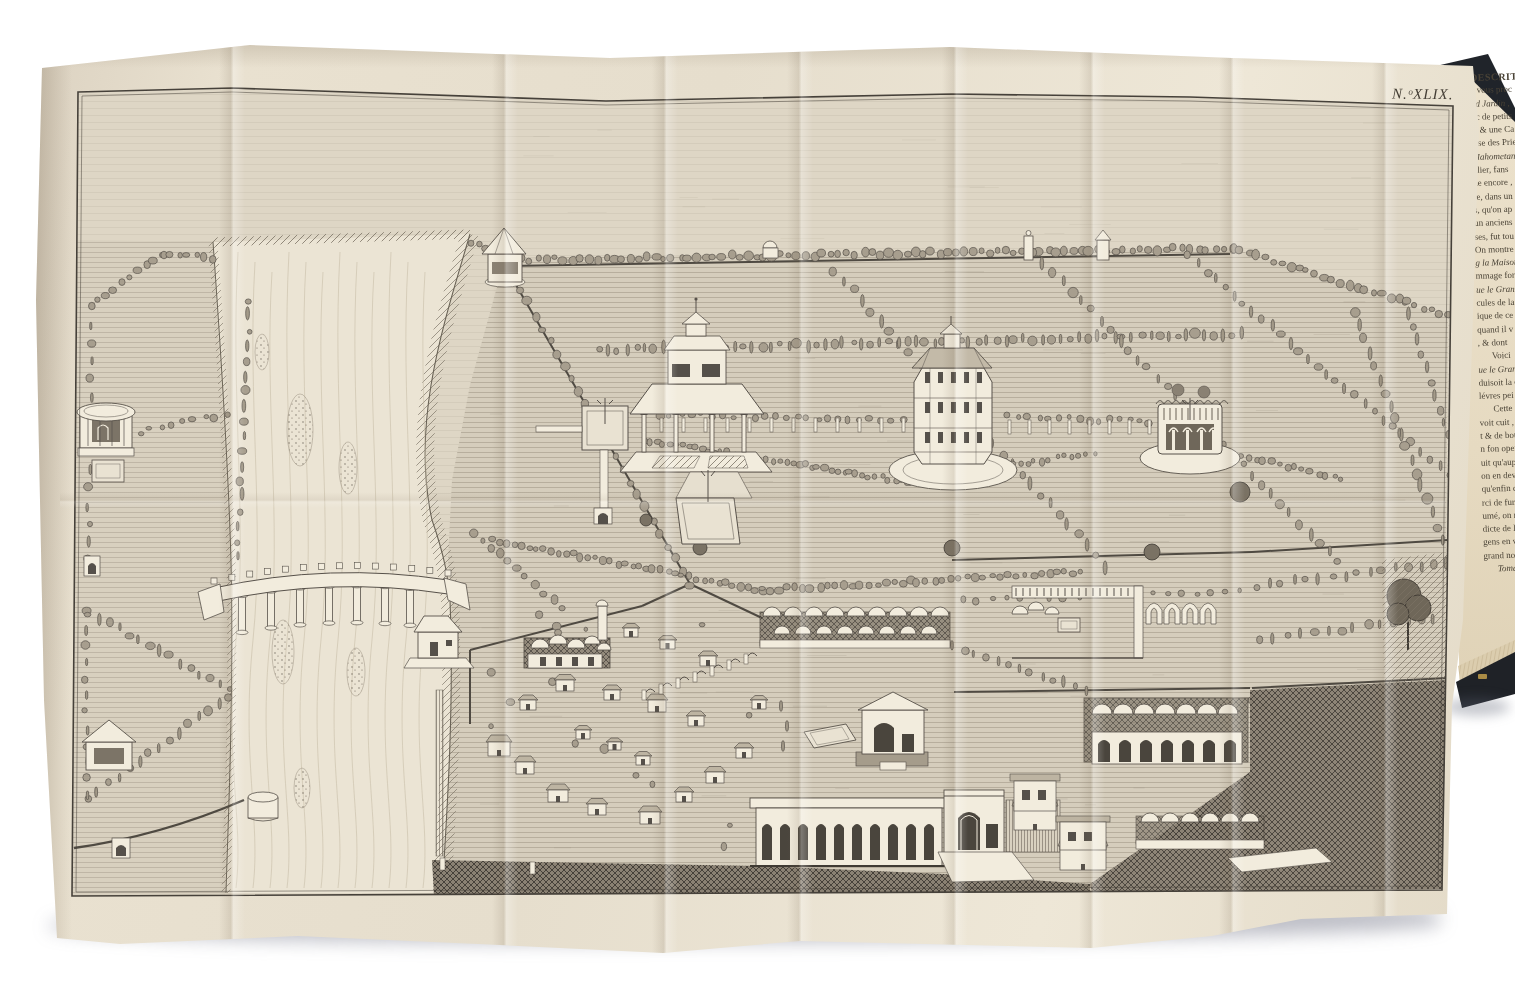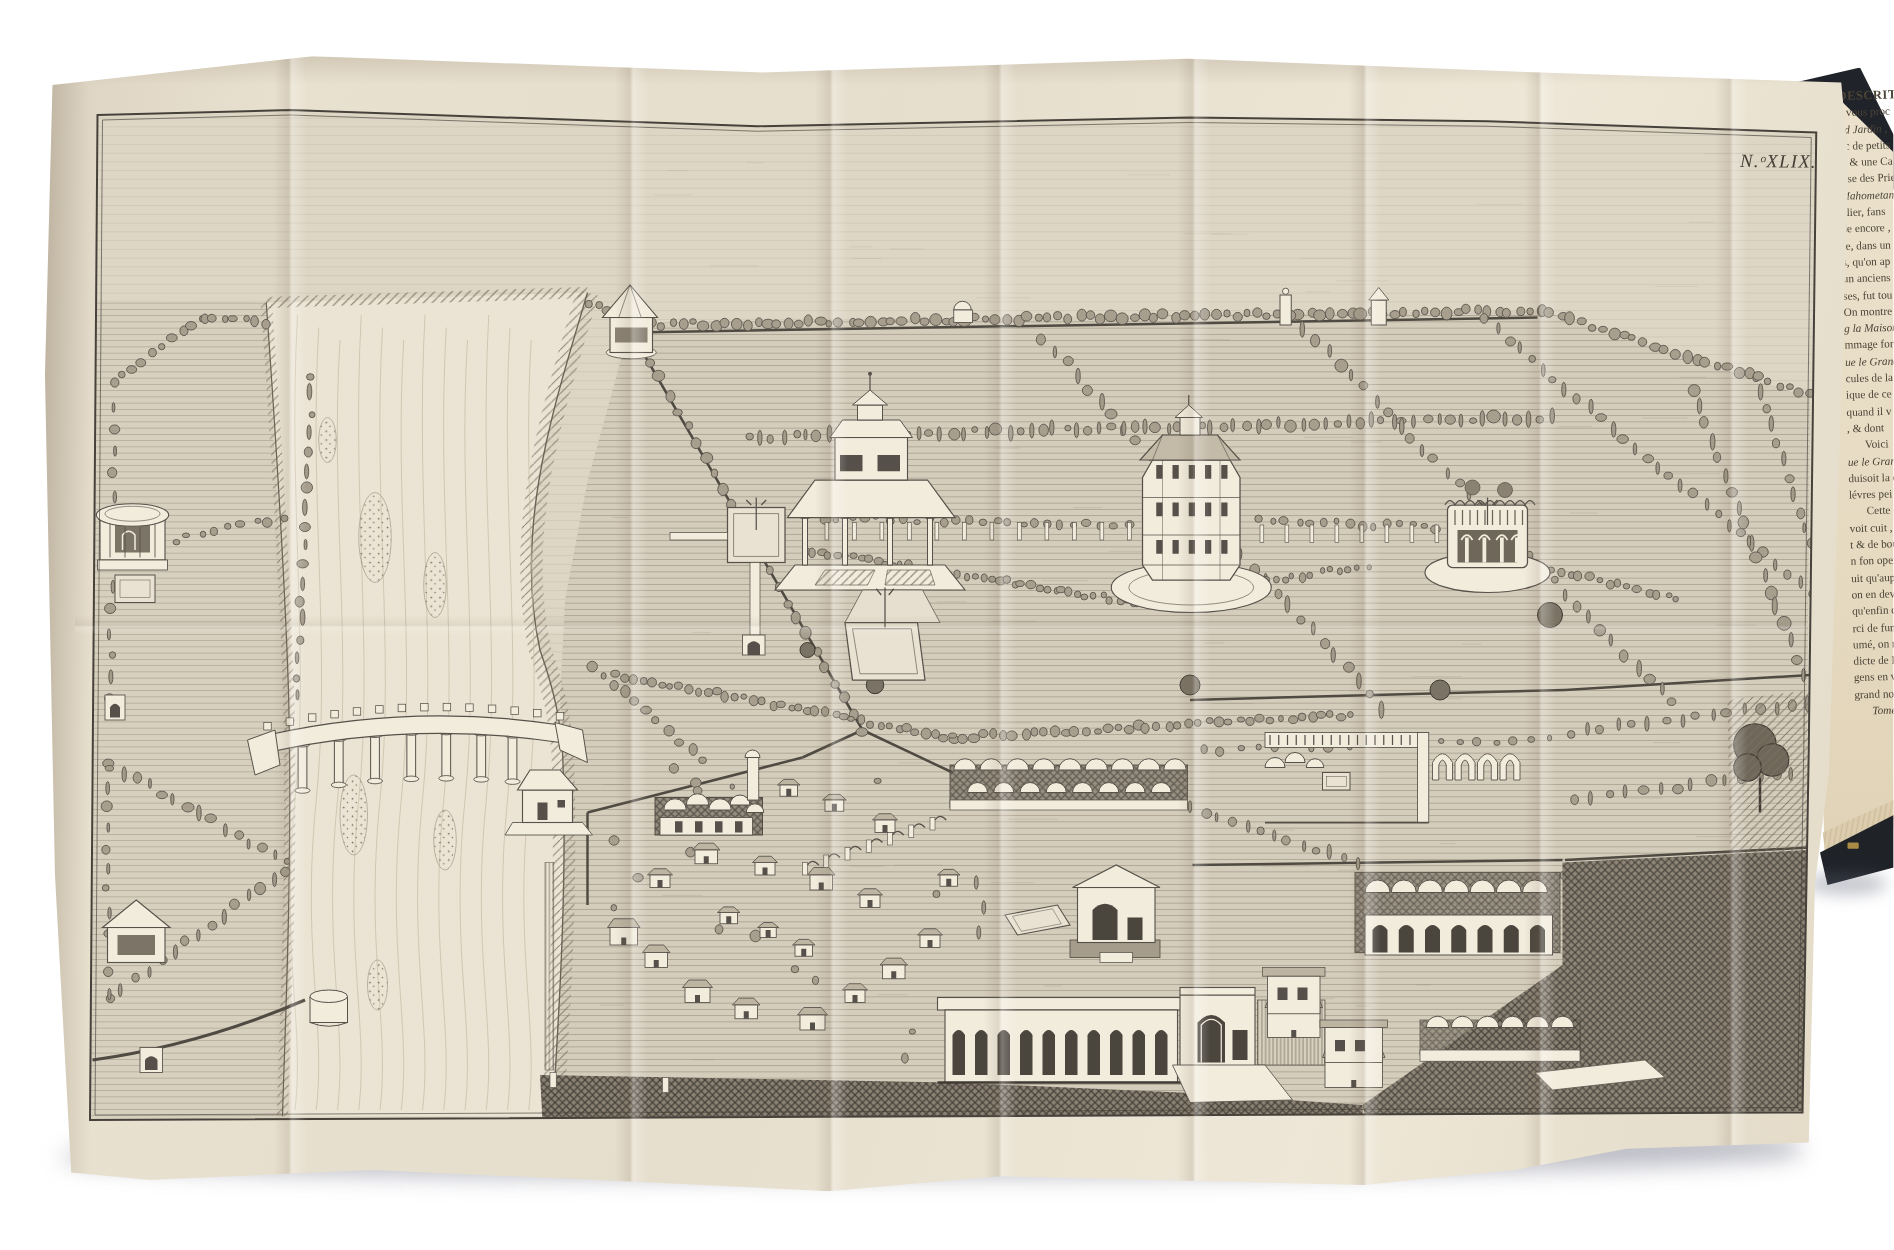--- a/index.html
+++ b/index.html
@@ -41,21 +41,21 @@
   .crease{position:absolute;top:40px;bottom:44px;width:26px;pointer-events:none;
      background:linear-gradient(90deg,rgba(120,104,82,0) 0%,rgba(120,104,82,.16) 45%,
        rgba(255,255,255,.28) 56%,rgba(120,104,82,0) 100%);}
   .crease-h{position:absolute;left:60px;right:70px;height:16px;top:492px;pointer-events:none;
      background:linear-gradient(180deg,rgba(120,104,82,0),rgba(120,104,82,.10) 50%,rgba(255,255,255,.18) 62%,rgba(120,104,82,0));}
   .edge-left{position:absolute;left:36px;top:60px;bottom:50px;width:36px;pointer-events:none;
      background:linear-gradient(90deg,rgba(118,102,80,.30),rgba(118,102,80,0));}
   .edge-top{position:absolute;left:36px;top:42px;height:26px;right:40px;pointer-events:none;
      background:linear-gradient(180deg,rgba(118,102,80,.22),rgba(118,102,80,0));}
   .plate-label{position:absolute;left:1392px;top:86px;width:80px;font-style:italic;
-     font-size:15px;letter-spacing:1px;color:#453f36;transform:rotate(.6deg);margin-top:36px;}
+     font-size:15px;letter-spacing:1px;color:#453f36;transform:rotate(.6deg);}
 </style>
 </head>
 <body>
 
 <div class="scene">
 
   <div class="board board-top"></div>
   <div class="page-block"></div>
   <div class="page-edges"></div>
   <div class="board-bottom board">

